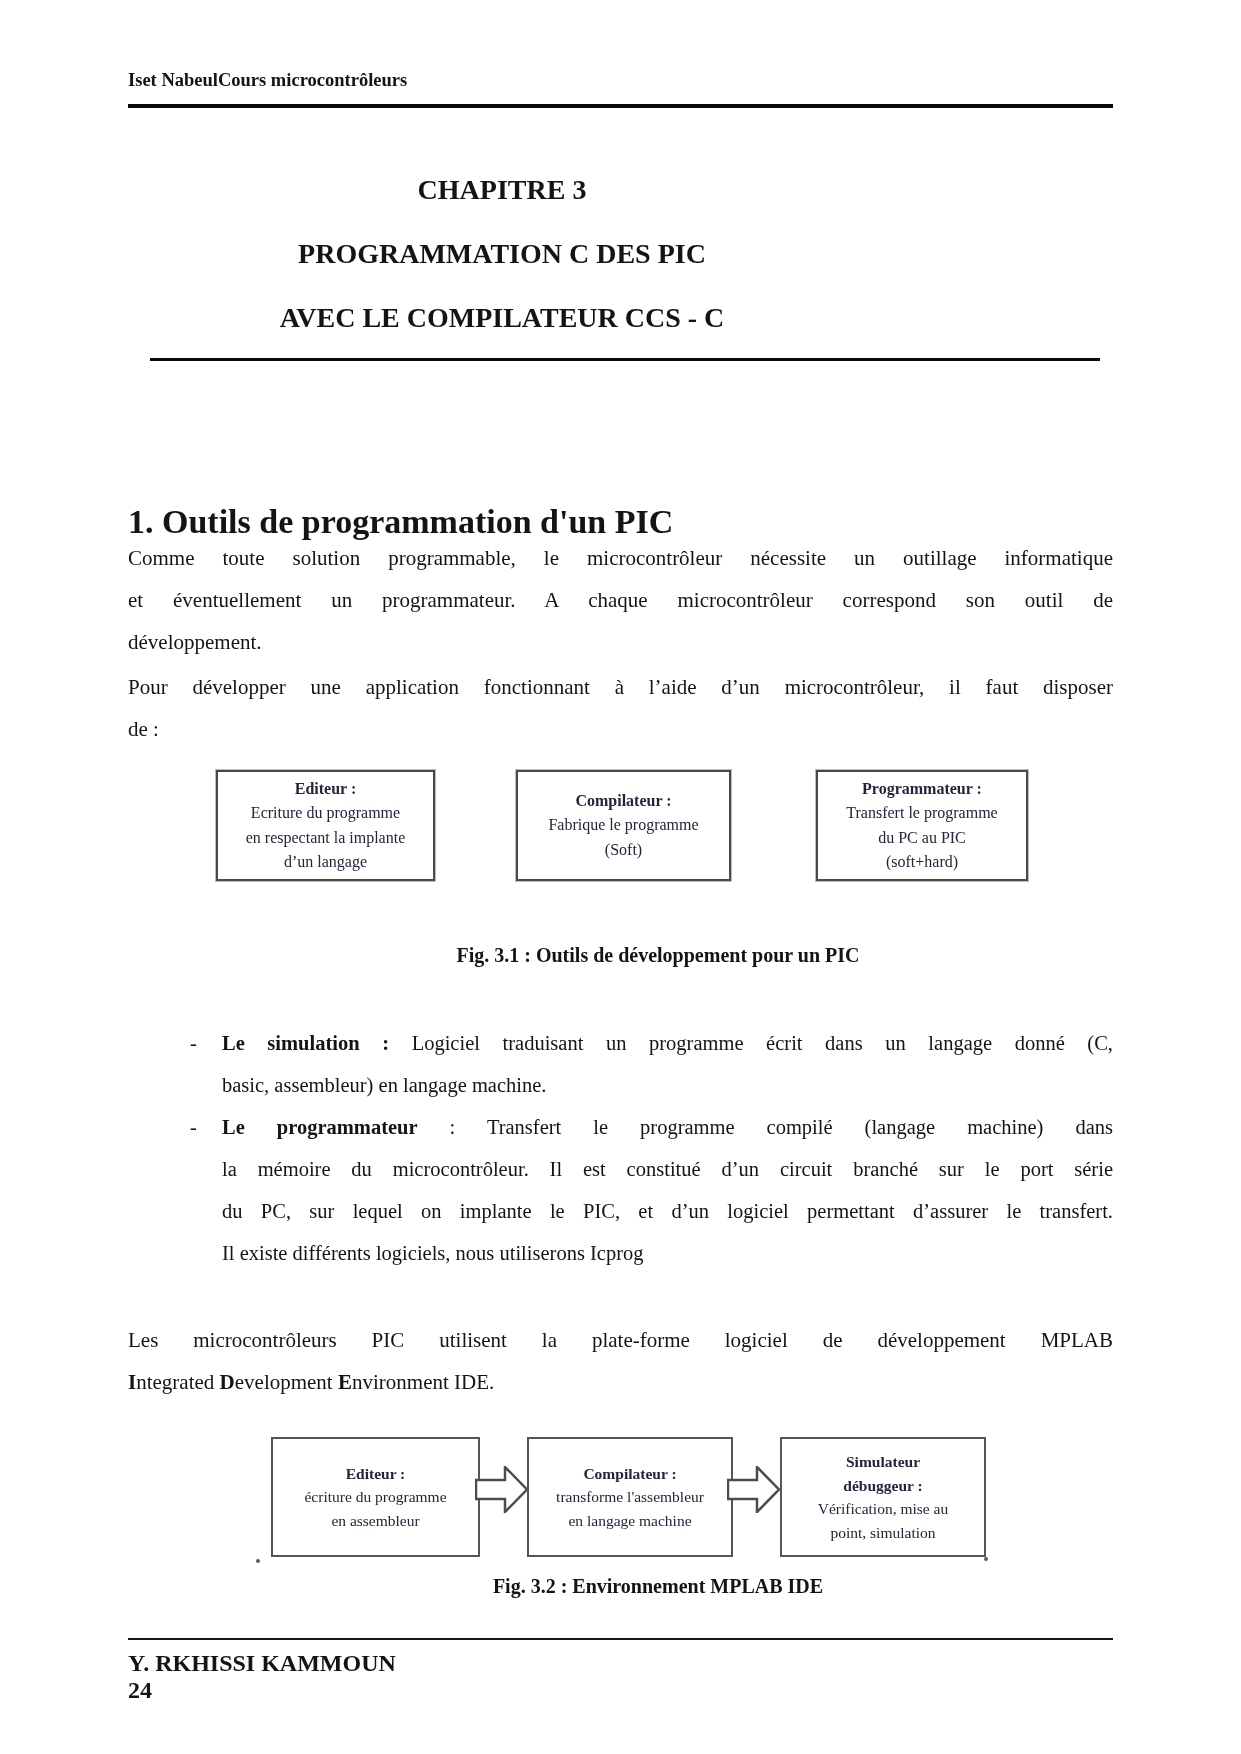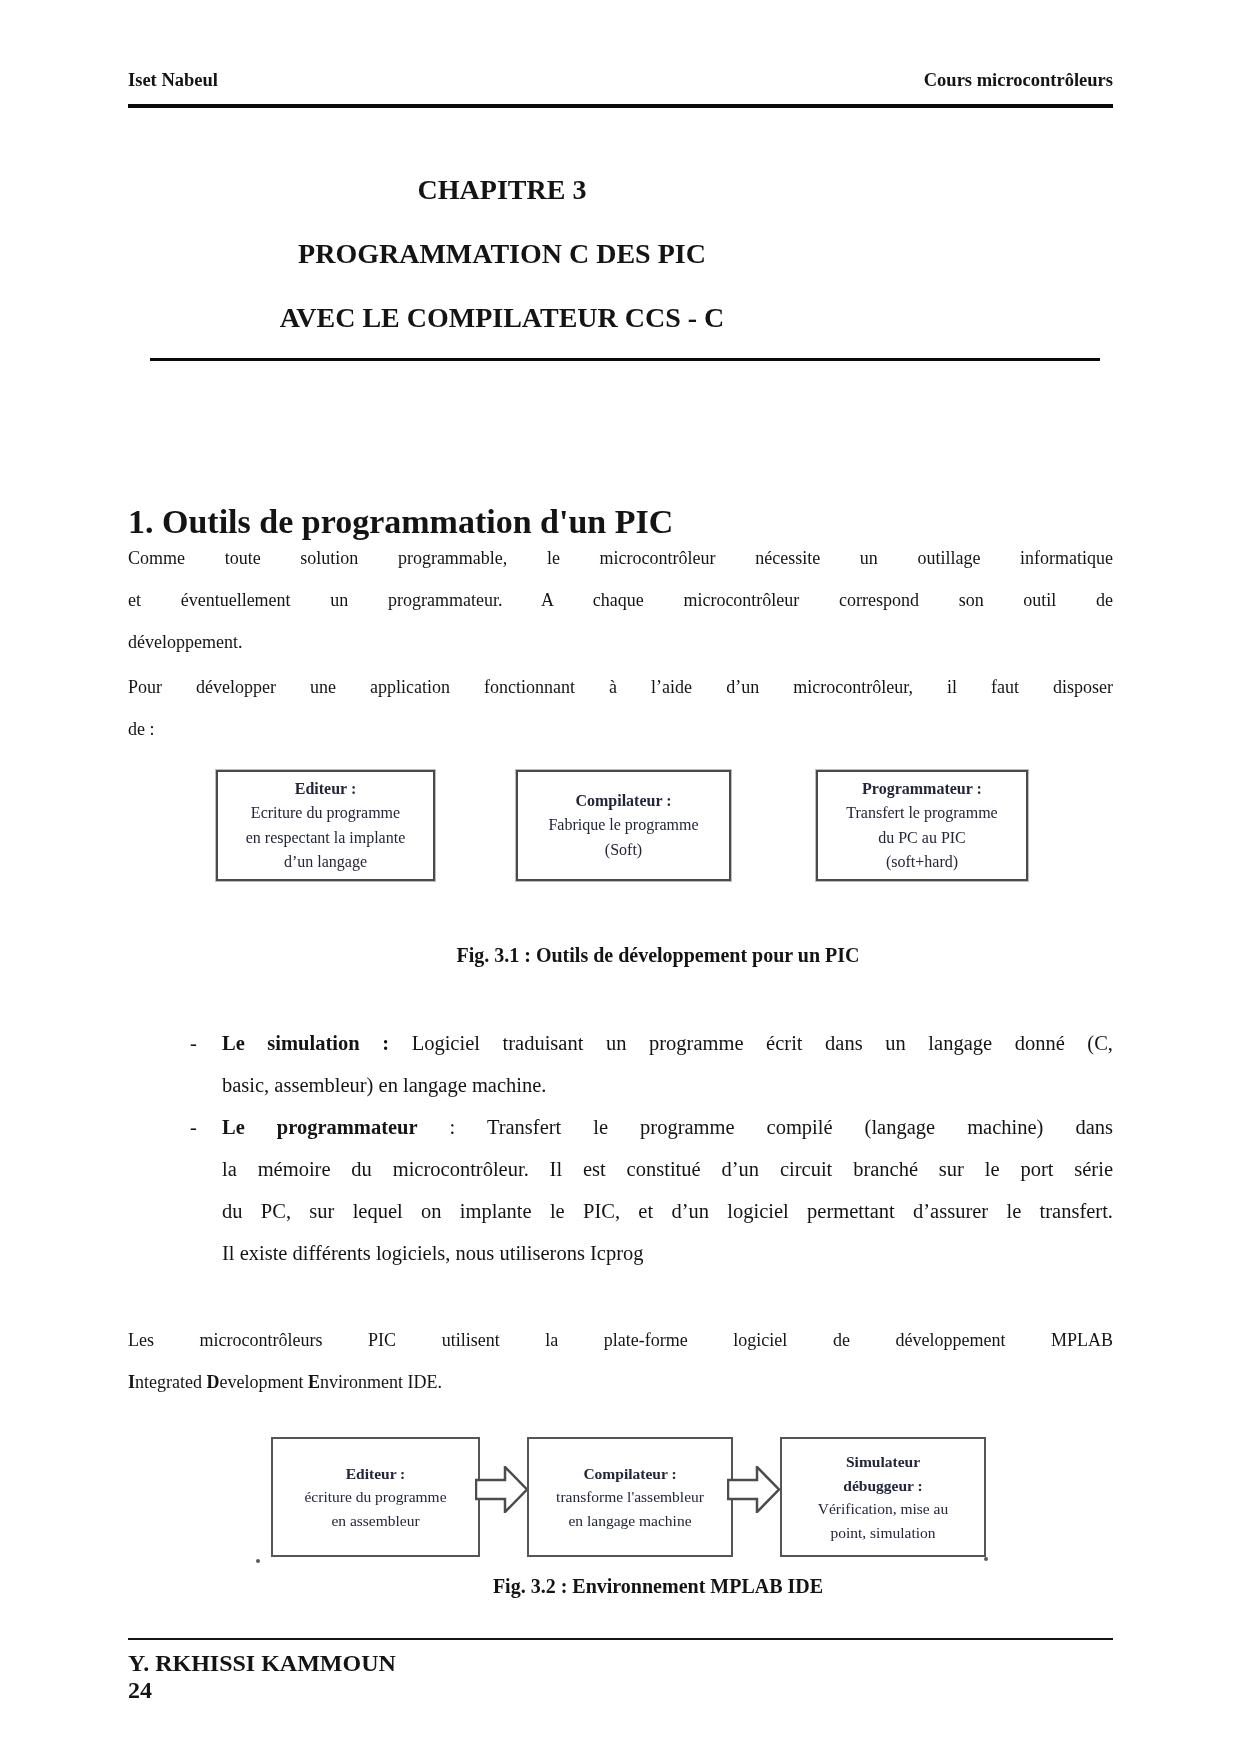--- a/index.html
+++ b/index.html
@@ -4,35 +4,35 @@
 <style>
   html,body { margin:0; padding:0; background:#888; }
   .page {
     position:relative; width:1241px; height:1754px; margin:0 auto;
     background:#ffffff; font-family:"Liberation Serif", serif; color:#141414;
     overflow:hidden;
   }
   .abs { position:absolute; }
 
   
-  .hdr { top:70px; left:128px; width:985px; display:flex; justify-content:space-between;
+  .hdr { top:70px; left:128px; width:985px; display:flex; justify-content:flex-start;
          font-weight:bold; font-size:18.5px; }
   .hdr-rule { top:104px; left:128px; width:985px; height:4px; background:#0a0a0a; }
 
   
   .title-block { top:158px; left:0; width:1004px; text-align:center;
                  font-weight:bold; font-size:28px; }
   .title-block > div { height:64px; line-height:64px; }
   .title-rule { top:358px; left:150px; width:950px; height:3px; background:#0a0a0a; }
 
   
   .sec-heading { top:503px; left:128px; width:985px; font-weight:bold; font-size:34px; }
 
   
-  .para { left:128px; width:985px; font-size:18px; }
+  .para { left:128px; width:985px; font-size:21px; }
   .para > div { height:42px; line-height:42px; white-space:nowrap; }
   .para > div.jline { white-space:normal; }
   .jline { text-align:justify; text-align-last:justify; }
   .lline { text-align:left; }
   .b { font-weight:bold; }
 
   
   .figbox { position:absolute; border:2px solid #4a4a4a; background:#fff;
             box-shadow:0 0 0 1px #bdbdbd; display:flex; flex-direction:column;
             justify-content:center; text-align:center; color:#23263b; }

